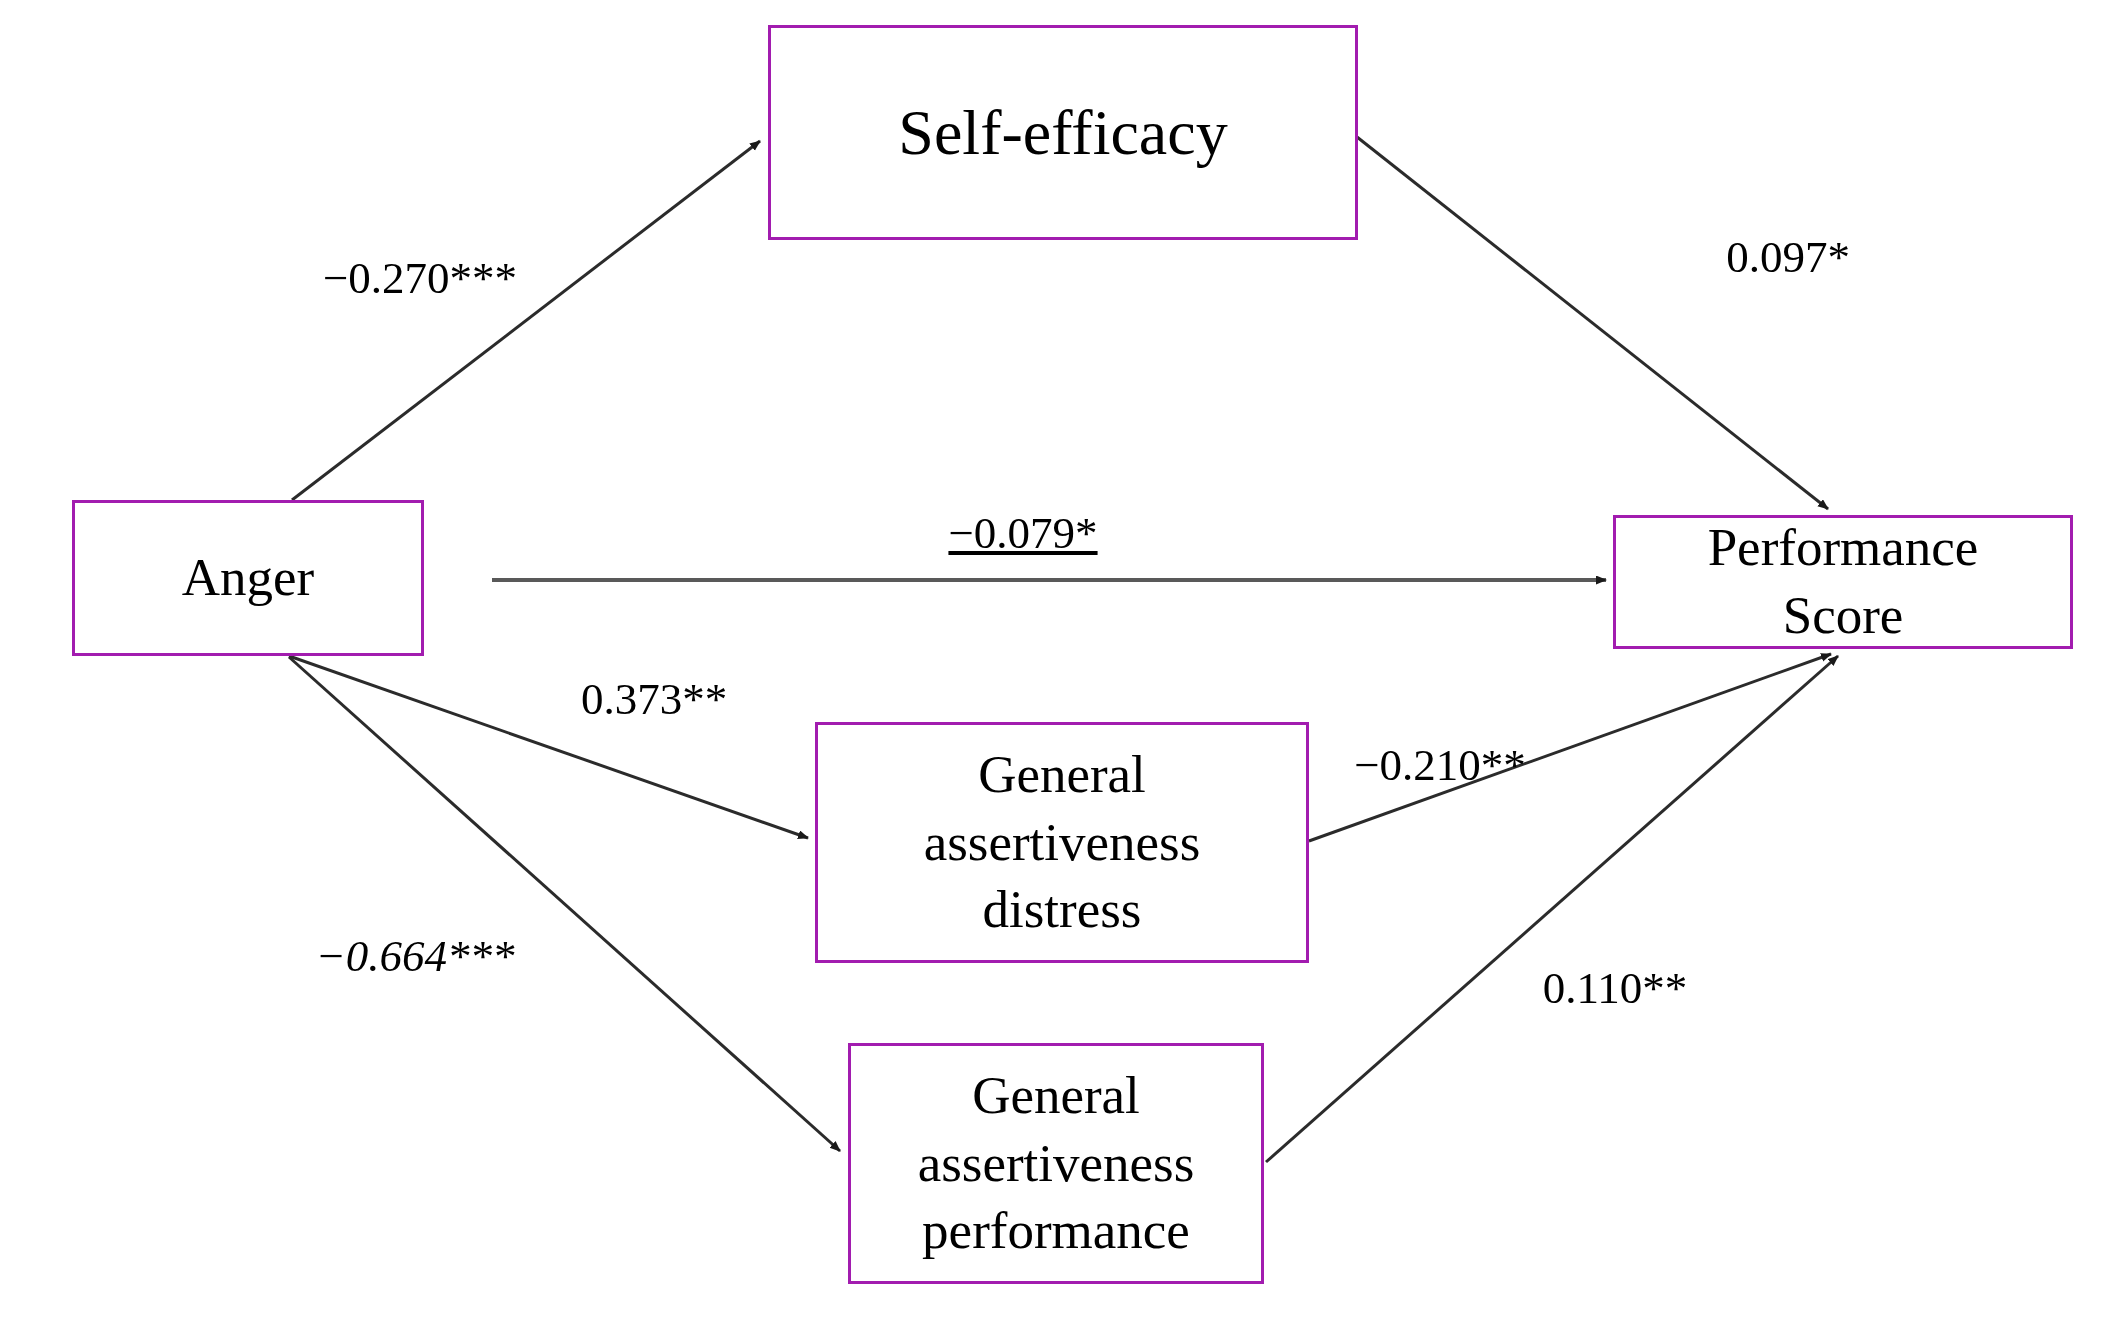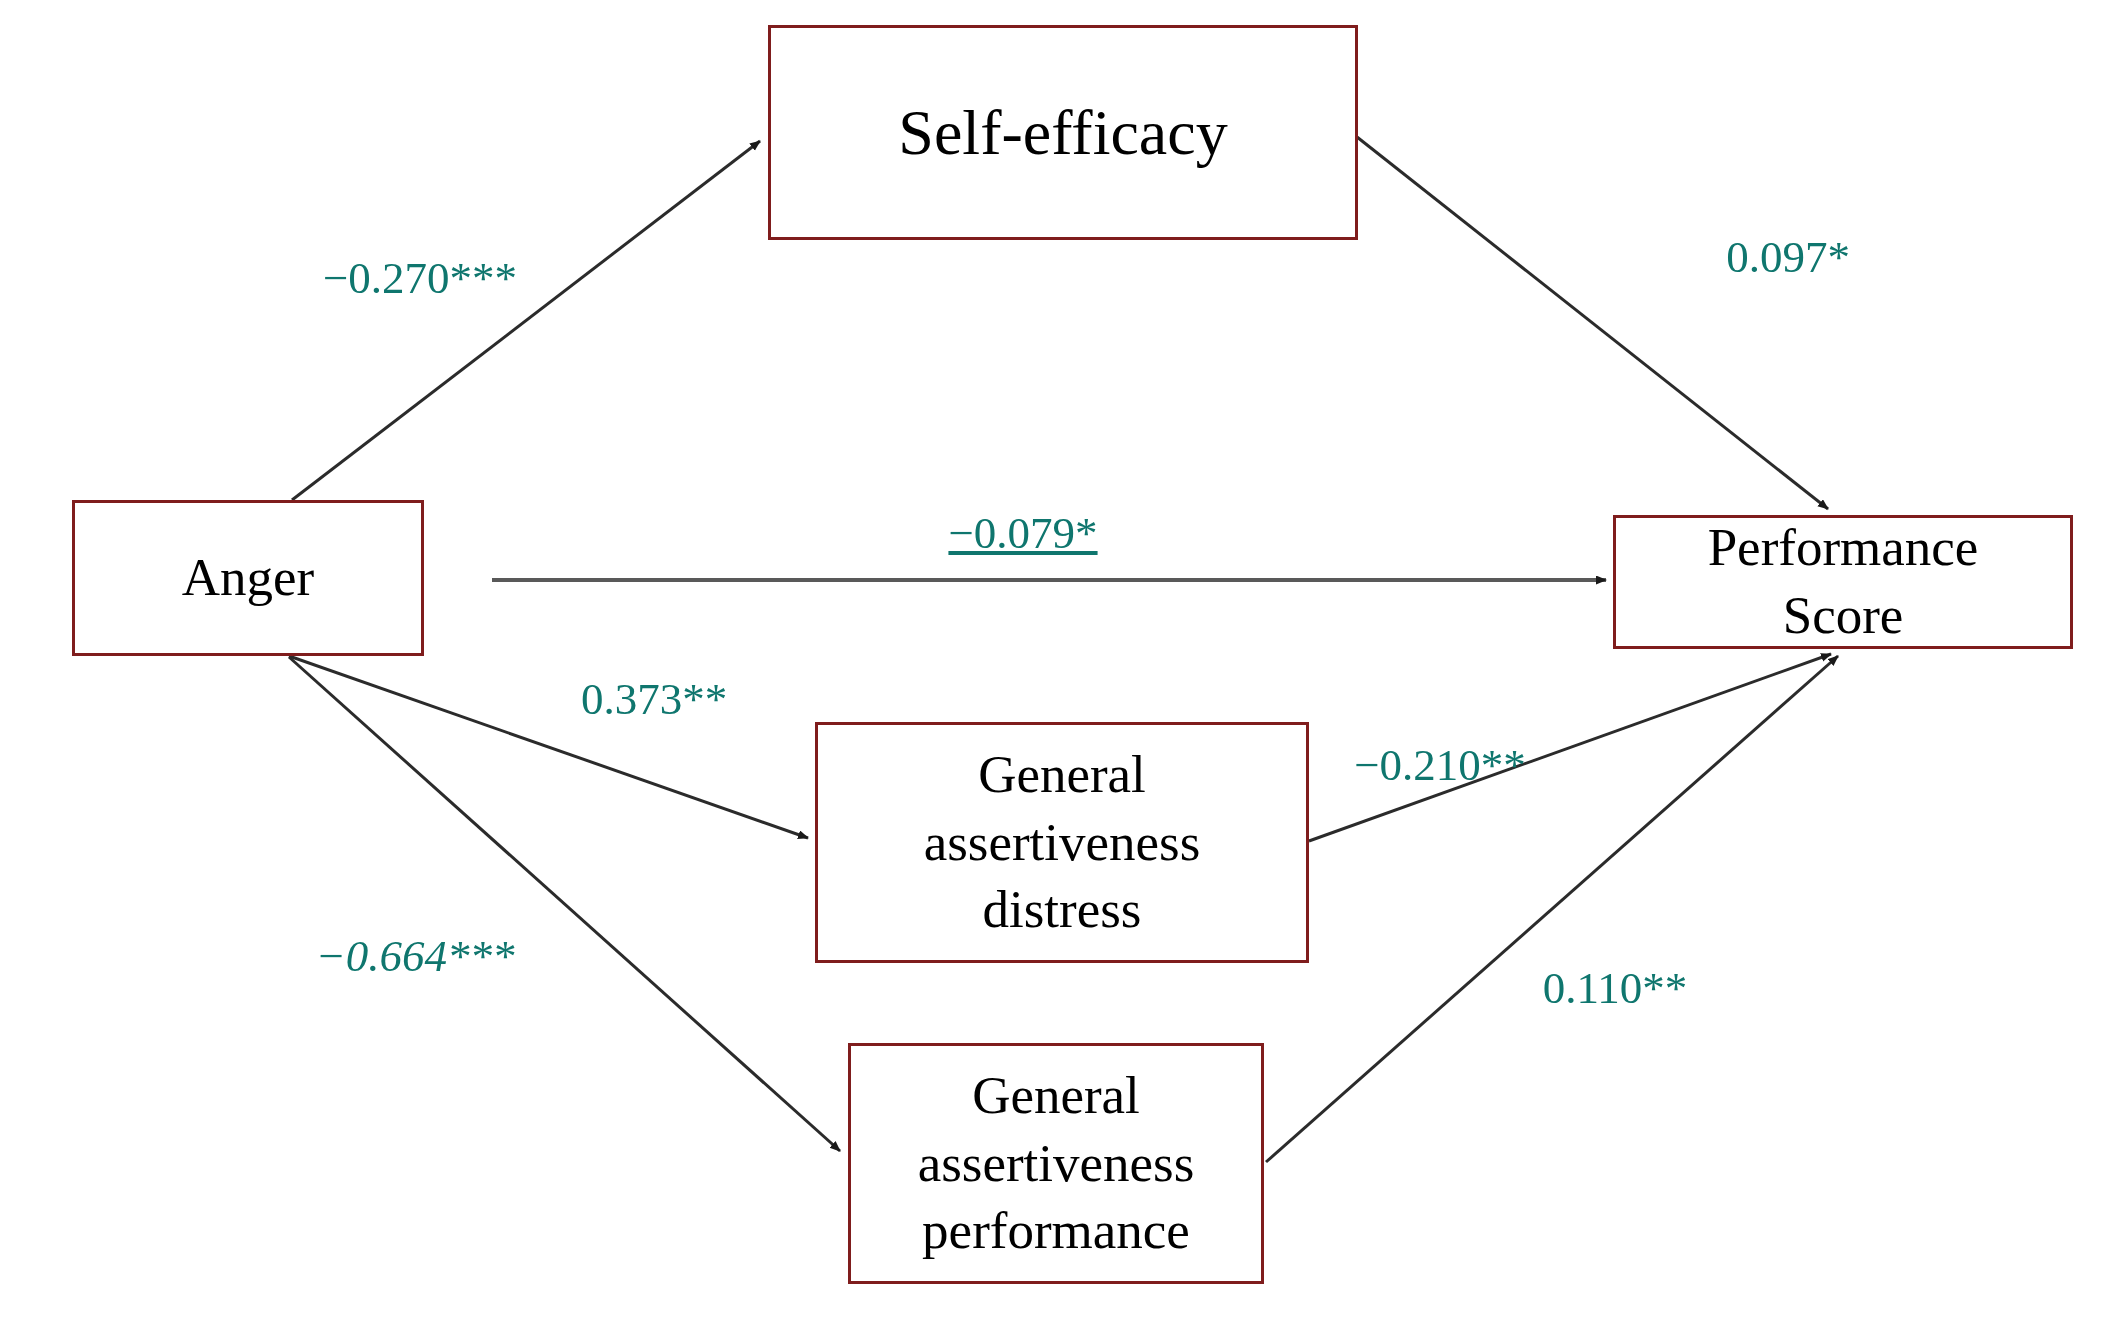--- a/index.html
+++ b/index.html
@@ -18,21 +18,21 @@
   }
   #arrow-layer {
     position: absolute;
     left: 0; top: 0;
     width: 2116px;
     height: 1328px;
   }
   .node {
     position: absolute;
     box-sizing: border-box;
-    border: 3px solid #7f1d1d;
+    border: 3px solid #a21caf;
     background: #ffffff;
     display: flex;
     flex-direction: column;
     align-items: center;
     justify-content: center;
     text-align: center;
     font-size: 53px;
     line-height: 1.28;
     color: #000000;
   }
@@ -41,21 +41,21 @@
   #node-anger-expression   { left: 72px;   top: 500px;  width: 352px; height: 156px; }
   #node-performance-score  { left: 1613px; top: 515px;  width: 460px; height: 134px; }
   #node-ga-distress        { left: 815px;  top: 722px;  width: 494px; height: 241px; }
   #node-ga-performance     { left: 848px;  top: 1043px; width: 416px; height: 241px; }
 
   .coef {
     position: absolute;
     transform: translate(-50%, -50%);
     font-size: 45px;
     white-space: nowrap;
-    color: #0f766e;
+    color: #000000;
   }
   #coef-anger-selfefficacy   { left: 420px;  top: 278px; }
   #coef-selfefficacy-score   { left: 1776px; top: 257px; margin-left: 12px; }
   #coef-anger-score          { left: 1023px; top: 533px; text-decoration: underline; }
   #coef-anger-distress       { left: 654px;  top: 699px; }
   #coef-distress-score       { left: 1440px; top: 765px; }
   #coef-anger-performance    { left: 415px;  top: 956px; font-style: italic; }
   #coef-performance-score    { left: 1615px; top: 988px; }
 </style>
 </head>

